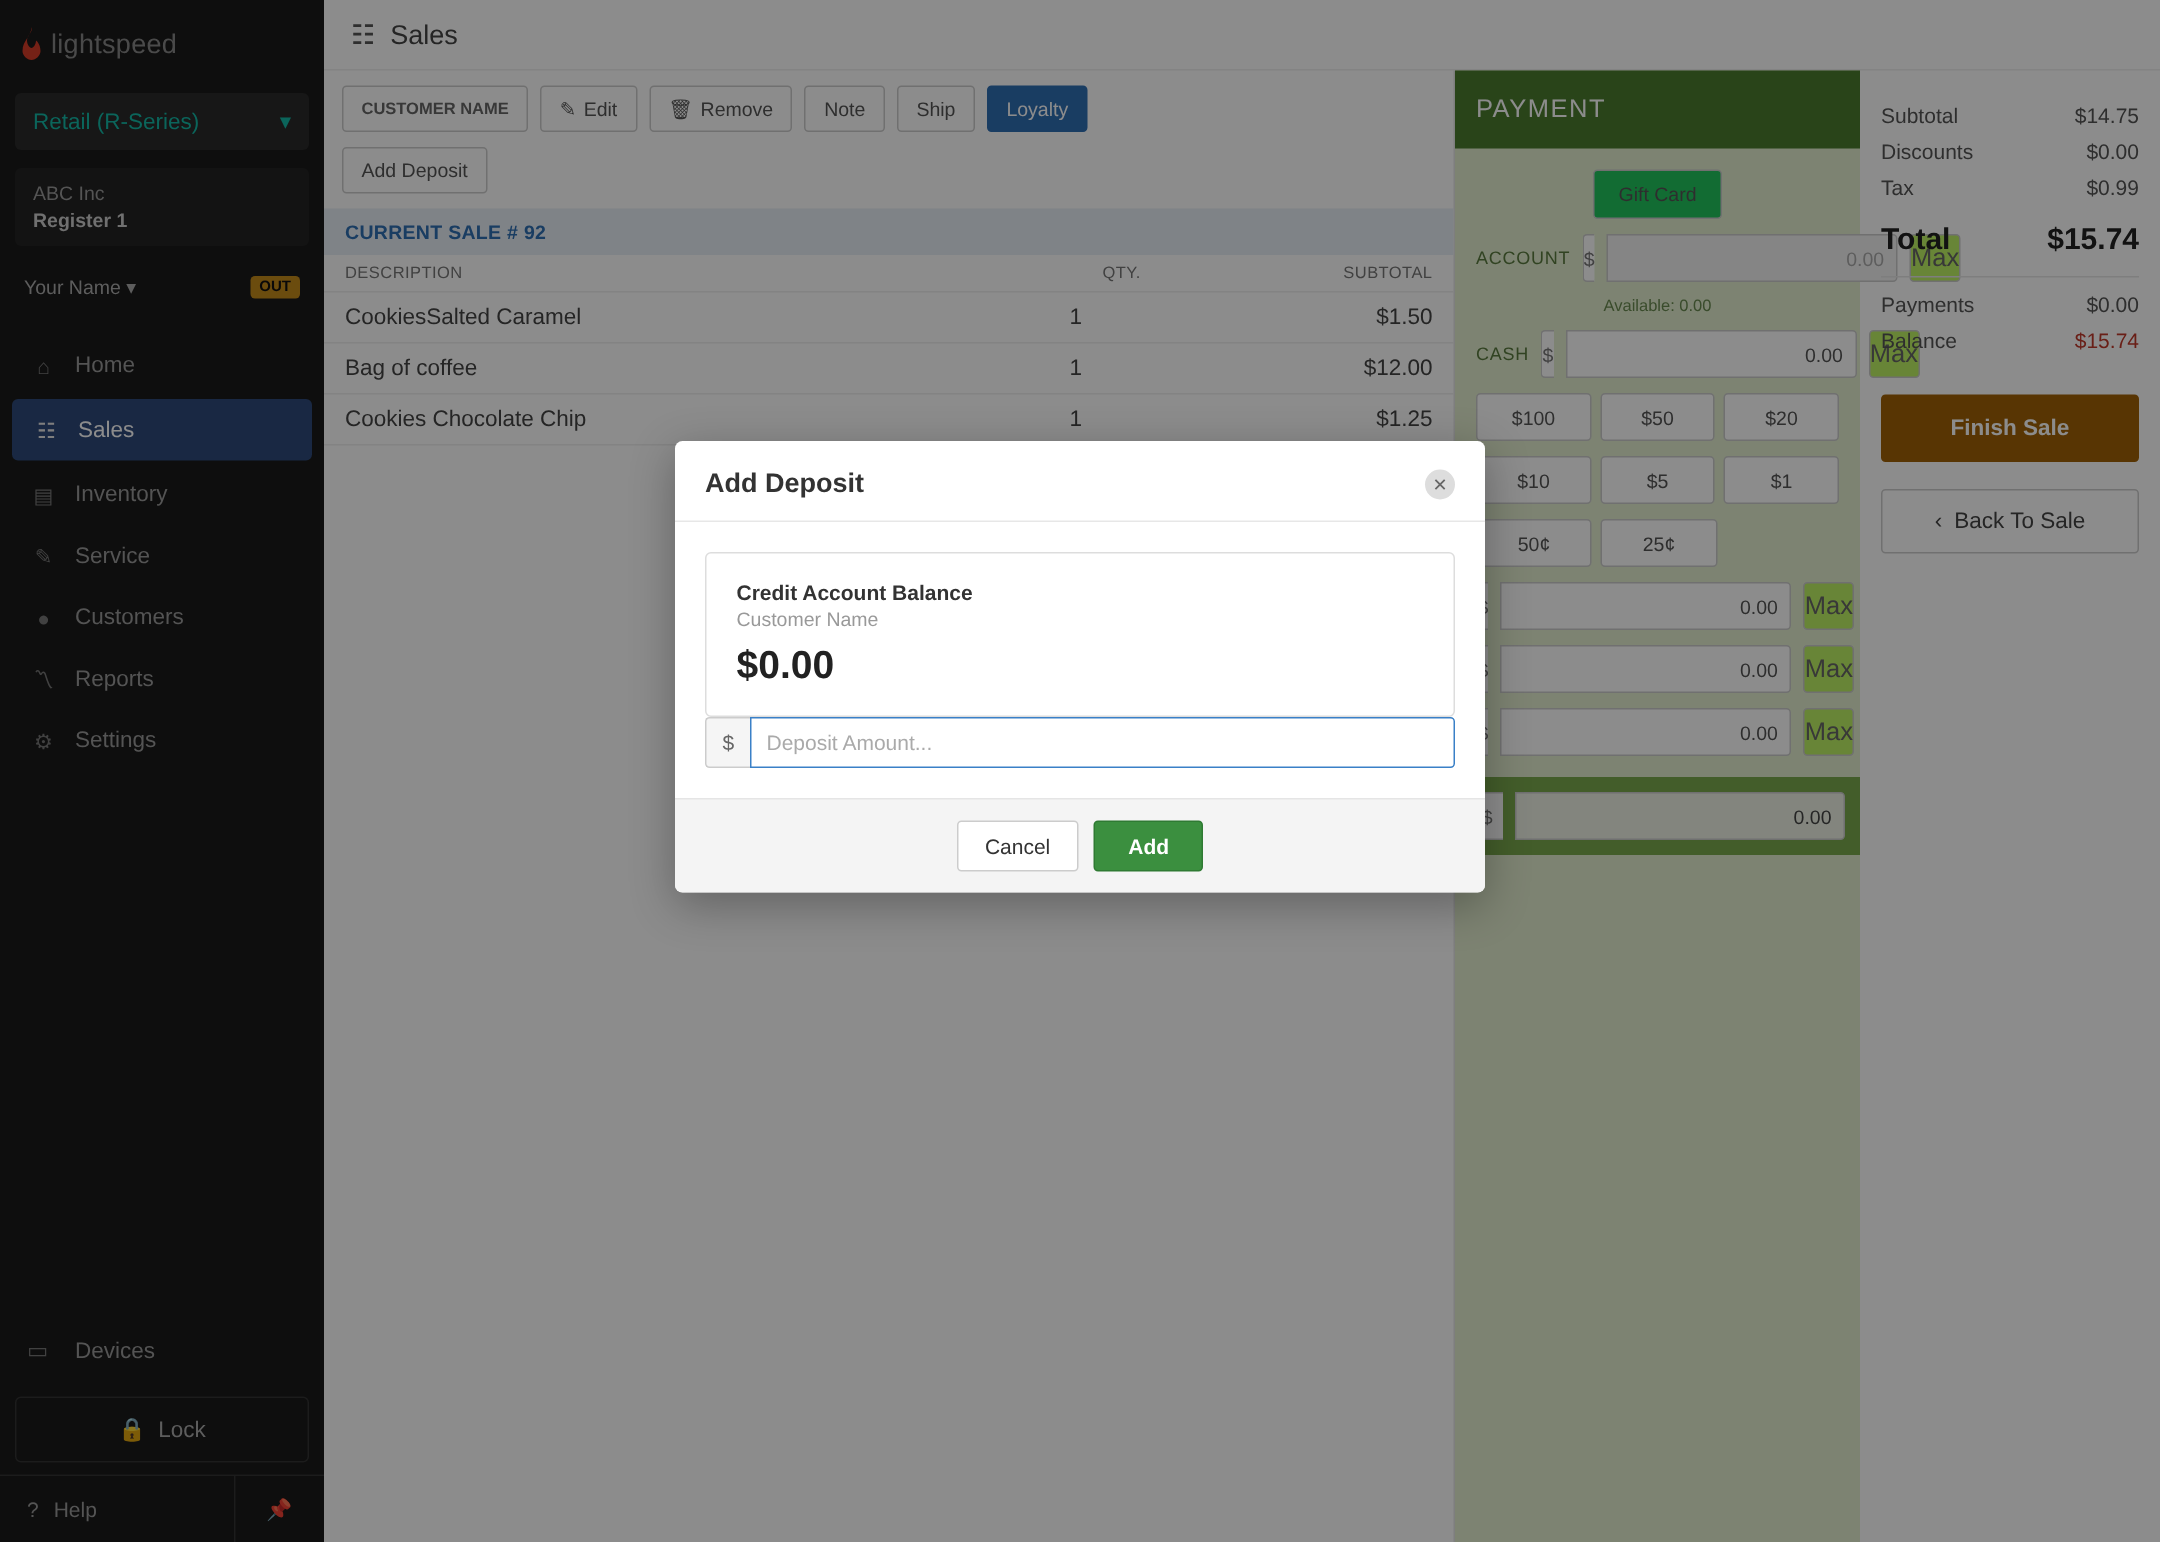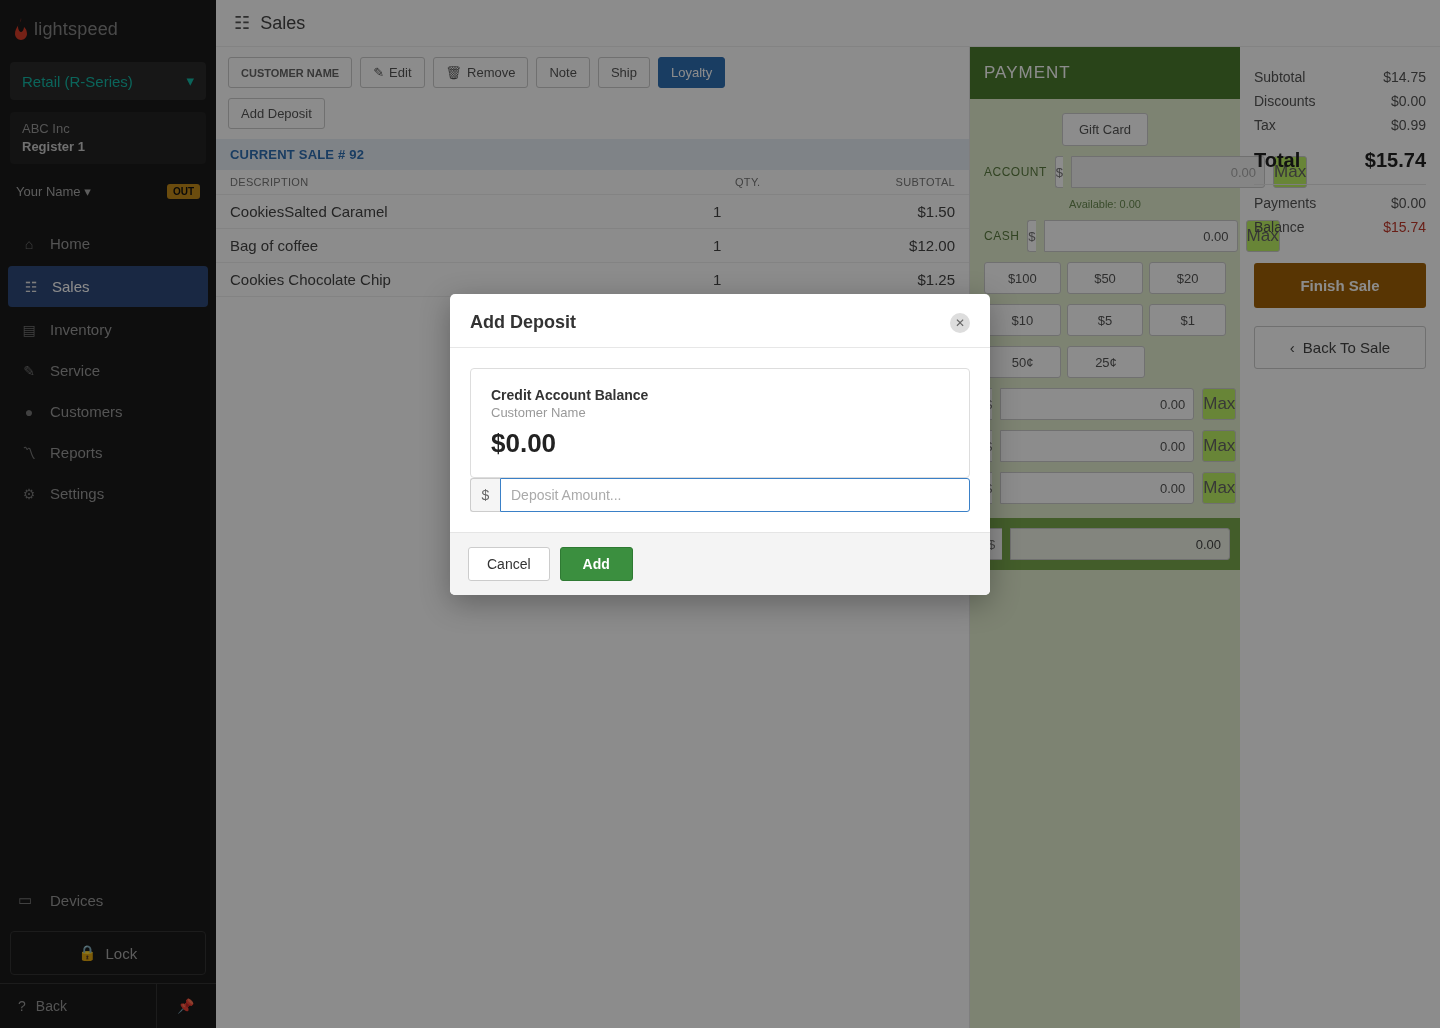--- a/index.html
+++ b/index.html
@@ -213,21 +213,21 @@
 .pay-header {
   background: #4b7d2f;
   color: #fff;
   font-size: 17px;
   letter-spacing: 1px;
   padding: 16px 14px;
 }
 .pay-body { padding: 14px; display: flex; flex-direction: column; gap: 10px;}
 .center-row { display:flex; justify-content:center; }
 .giftcard-btn {
-  background: #ffffff;
+  background: #22c55e;
   border: 1px solid #ccc;
   border-radius: 3px;
   padding: 8px 16px;
   font-size: 13px;
   color:#555;
 }
 .pay-line { display:flex; align-items:center; gap:8px; }
 .pay-label { width:78px; font-size:12px; color:#5a7a3e; letter-spacing:0.5px; }
 .dollar-prefix {
   width: 22px; height:32px; background:#fff; border:1px solid #ccc; border-radius:3px 0 0 3px; display:flex; align-items:center; justify-content:center; font-size:13px; color:#777; border-right:none;
@@ -275,21 +275,21 @@
   border:1px solid #ddd; border-radius:4px; padding:18px 20px; background:#fff;
 }
 .card-title{ font-size:14px; font-weight:600; color:#333; }
 .card-sub{ font-size:13px; color:#999; margin-top:2px;}
 .card-amount{ font-size:26px; font-weight:700; color:#222; margin-top:8px;}
 .field-label{ font-size:14px; color:#333; margin-top:18px; margin-bottom:6px; font-weight:500;}
 .input-group{ display:flex;}
 .input-prefix{ width:30px; border:1px solid #ccc; border-right:none; border-radius:3px 0 0 3px; background:#f5f5f5; display:flex; align-items:center; justify-content:center; color:#666;}
 .text-input{ flex:1; border:1px solid #3a80c7; border-radius:0 3px 3px 0; padding:8px 10px; font-size:14px; outline:none;}
 .text-input::placeholder{ color:#aaa;}
-.modal-foot{ background:#f4f4f4; padding:14px 18px; display:flex; justify-content:flex-start; gap:10px; border-top:1px solid #e5e5e5;}
+.modal-foot{ background:#f4f4f4; padding:14px 18px; display:flex; justify-content:center; gap:10px; border-top:1px solid #e5e5e5;}
 .btn-cancel{ background:#fff; border:1px solid #ccc; border-radius:3px; padding:8px 18px; font-size:14px; color:#333; cursor:pointer;}
 .btn-add{ background:#3b8f3f; border:1px solid #2f7a33; color:#fff; border-radius:3px; padding:8px 22px; font-size:14px; font-weight:600; cursor:pointer;}
 
 svg { display:block; }
 </style>
 </head>
 <body>
 
 <div class="sidebar">
   <div class="logo-row">
@@ -349,21 +349,21 @@
         <span class="nicon">▭</span>
         <span>Devices</span>
       </div>
     <div class="lock-row">
         <span style="margin-right:8px;">🔒</span>
         <span>Lock</span>
       </div>
     <div class="bottom-bar">
       <div class="help-cell">
           <span class="nicon">?</span>
-          <span>Back</span>
+          <span>Help</span>
         </div>
       <div class="pin-cell">
           <span>📌</span>
         </div>
     </div>
   </div>
 </div>
 
 <div class="main">
   <div class="topbar">

